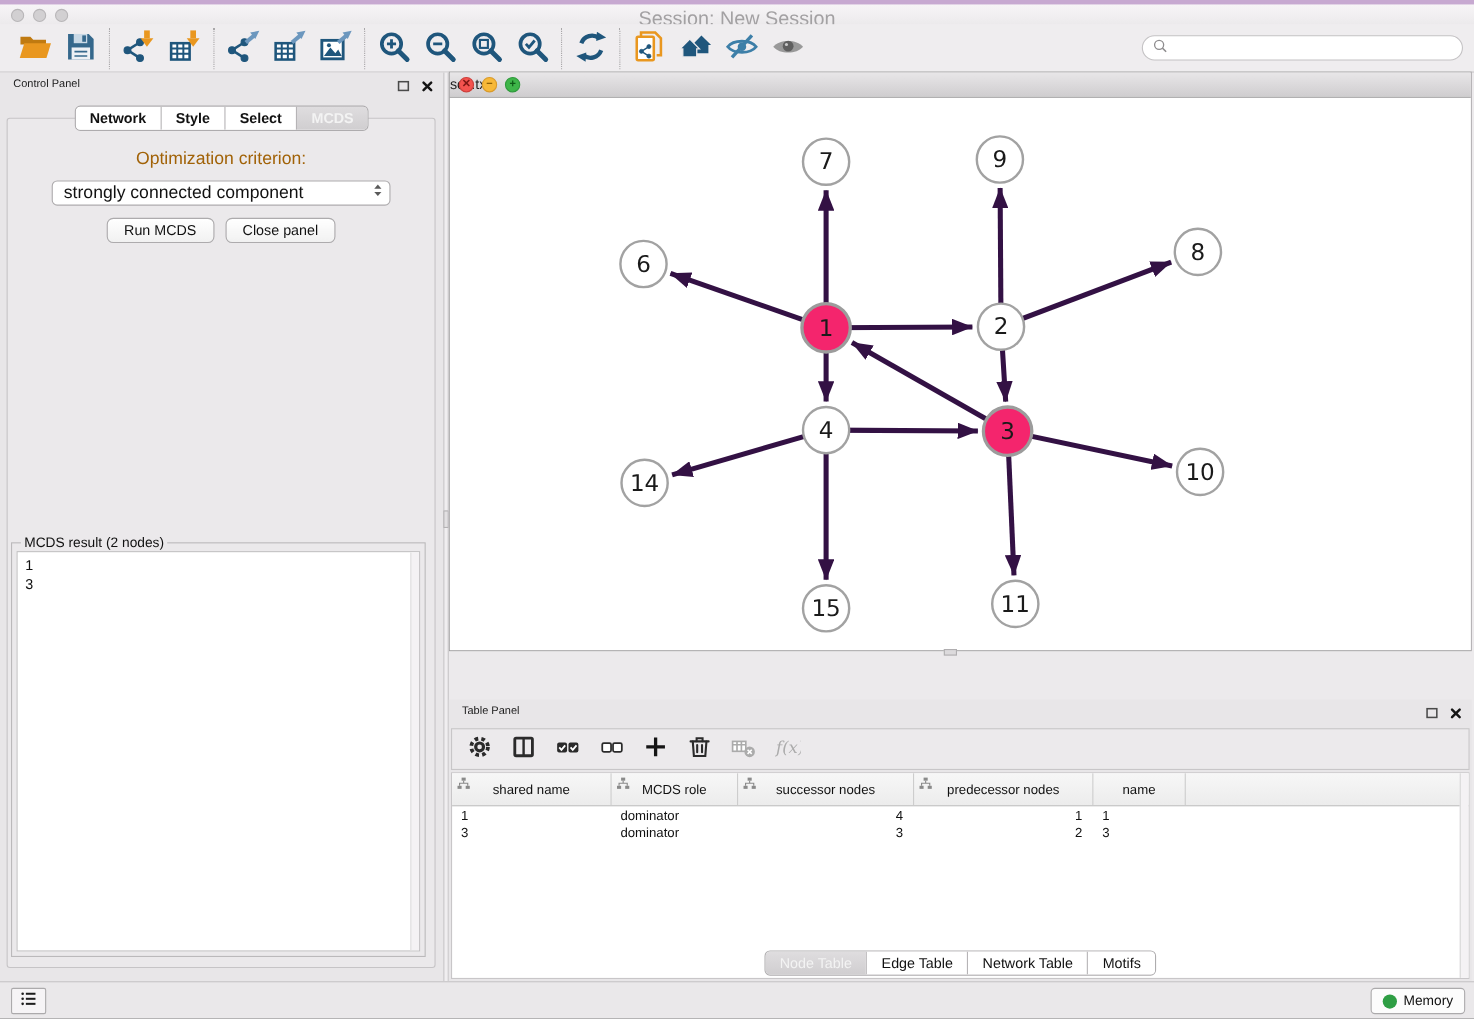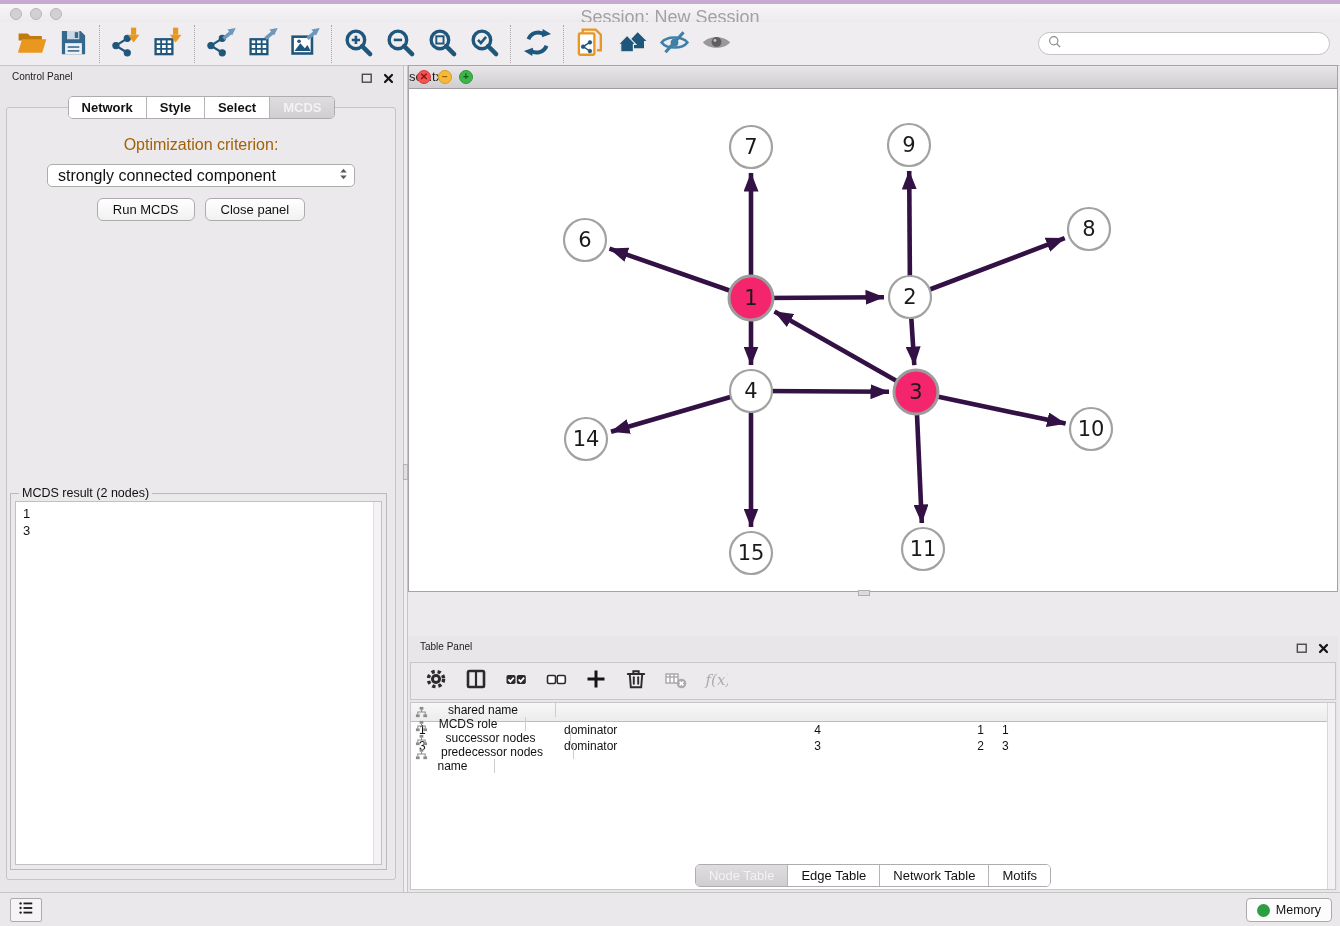--- a/index.html
+++ b/index.html
@@ -53,21 +53,21 @@
   .tl{position:absolute;top:4px;left:8px;display:flex;gap:7px;}
   .tl-dot{width:14px;height:14px;border-radius:50%;font-size:10px;line-height:12px;text-align:center;font-weight:bold;}
   .net-title{font-size:13px;color:#1C1C1C;padding-top:3px;}
   .net-canvas{position:relative;width:928px;height:502px;background:#FFF;}
 
   
   .table-panel{position:absolute;left:408px;top:596px;width:930px;bottom:34px;background:#E8E6E8;margin-top:40px;}
   .tp-toolbar{position:absolute;left:2px;right:2px;top:26px;height:38px;background:#ECEAEC;border:1px solid #C8C6C8;display:flex;align-items:center;padding-left:12px;gap:14px;}
   .tp-btn{width:26px;height:26px;display:flex;align-items:center;justify-content:center;}
   .tp-table{position:absolute;left:2px;right:2px;top:66px;height:188px;background:#FFF;border:1px solid #C8C6C8;}
-  .tp-thead{display:flex;height:19px;background:linear-gradient(#F7F7F7,#ECECEC);border-bottom:1px solid #BDBDBD;flex-direction:column;}
+  .tp-thead{display:flex;height:30px;background:linear-gradient(#F7F7F7,#ECECEC);border-bottom:1px solid #BDBDBD;}
   .th-cell{position:relative;border-right:1px solid #CDCDCD;font-size:12px;color:#111;display:flex;align-items:center;justify-content:center;}
   .th-cell .tree{position:absolute;left:4px;top:3px;}
   .tp-row{display:flex;height:16px;font-size:12px;color:#111;}
   .td-cell{padding:1px 8px 0;overflow:hidden;white-space:nowrap;}
   .td-right{text-align:right;padding-right:10px;}
   .tp-scroll{position:absolute;right:0;top:0;width:8px;bottom:0;background:#F4F2F4;border-left:1px solid #D8D8D8;}
   .tp-tabs{position:absolute;left:0;right:0;bottom:5px;display:flex;justify-content:center;}
 
   
   .status{position:absolute;left:0;right:0;bottom:0;height:34px;background:#EAE8EA;border-top:1px solid #C6C4C6;}

